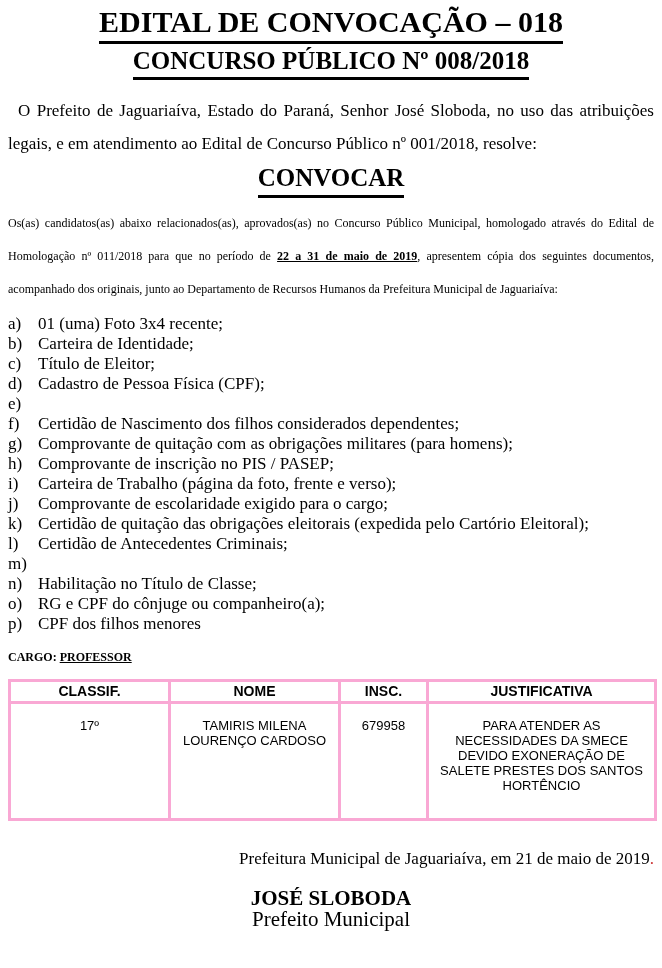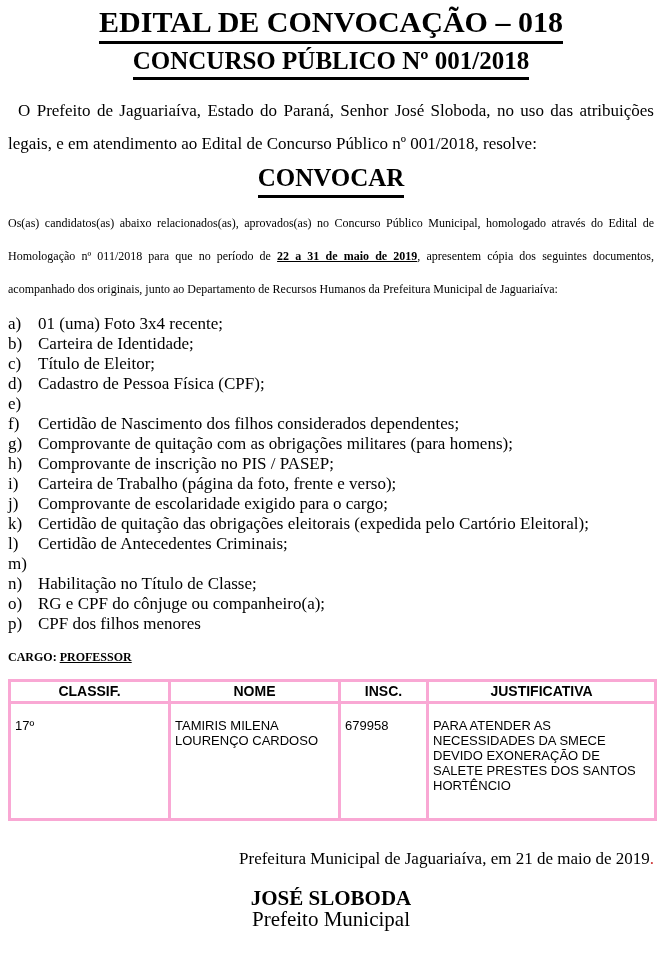--- a/index.html
+++ b/index.html
@@ -27,40 +27,40 @@
     font-weight:bold; font-size:12px; line-height:18px;
   }
   .cargo .val { text-decoration:underline; }
   table.cands {
     width:646px; border-collapse:collapse; margin-top:13px;
     font-family:"Liberation Sans", sans-serif; table-layout:fixed;
   }
   table.cands th, table.cands td { border:3px solid #f9a8d4; }
   table.cands th { font-size:14px; font-weight:bold; text-align:center; padding:1px 2px; line-height:17px; }
   table.cands td {
-    font-size:13px; text-align:left; vertical-align:top;
+    font-size:13px; text-align:center; vertical-align:top;
     padding:14px 4px 4px 4px; line-height:15px; height:96px;
     white-space:pre-line;
   }
   .col-classif { width:160px; } .col-nome { width:170px; }
   .col-insc { width:88px; } .col-just { width:228px; }
   .closing { text-align:right; margin:27px 0 0 0; font-size:17px; line-height:21px; }
   .red-dot { color:#cc3333; }
   .sig { text-align:center; font-size:21px; line-height:21px; }
   .sig-1 { margin-top:19px; }
   .sig .name { font-weight:bold; }
 </style>
 </head>
 <body>
 
 <div class="page">
 
   <h1 class="title"><span class="u-block">EDITAL DE CONVOCAÇÃO – 018</span></h1>
 
-  <h2 class="subtitle"><span class="u-block">CONCURSO PÚBLICO Nº 001/2018</span></h2>
+  <h2 class="subtitle"><span class="u-block">CONCURSO PÚBLICO Nº 008/2018</span></h2>
 
   <p class="intro">O Prefeito de Jaguariaíva, Estado do Paraná, Senhor José Sloboda, no uso das atribuições legais, e em atendimento ao Edital de Concurso Público nº 001/2018, resolve:</p>
 
   <h3 class="convocar"><span class="u-block">CONVOCAR</span></h3>
 
   <p class="body2"><span>Os(as) candidatos(as) abaixo relacionados(as), aprovados(as) no Concurso Público Municipal, homologado através do Edital de Homologação nº 011/2018 para que no período de </span><span class="hl">22 a 31 de maio de 2019</span><span>, apresentem cópia dos seguintes documentos, acompanhado dos originais, junto ao Departamento de Recursos Humanos da Prefeitura Municipal de Jaguariaíva:</span></p>
 
   <ol class="doc-list">
     <li>
         <span class="marker">a)</span>

